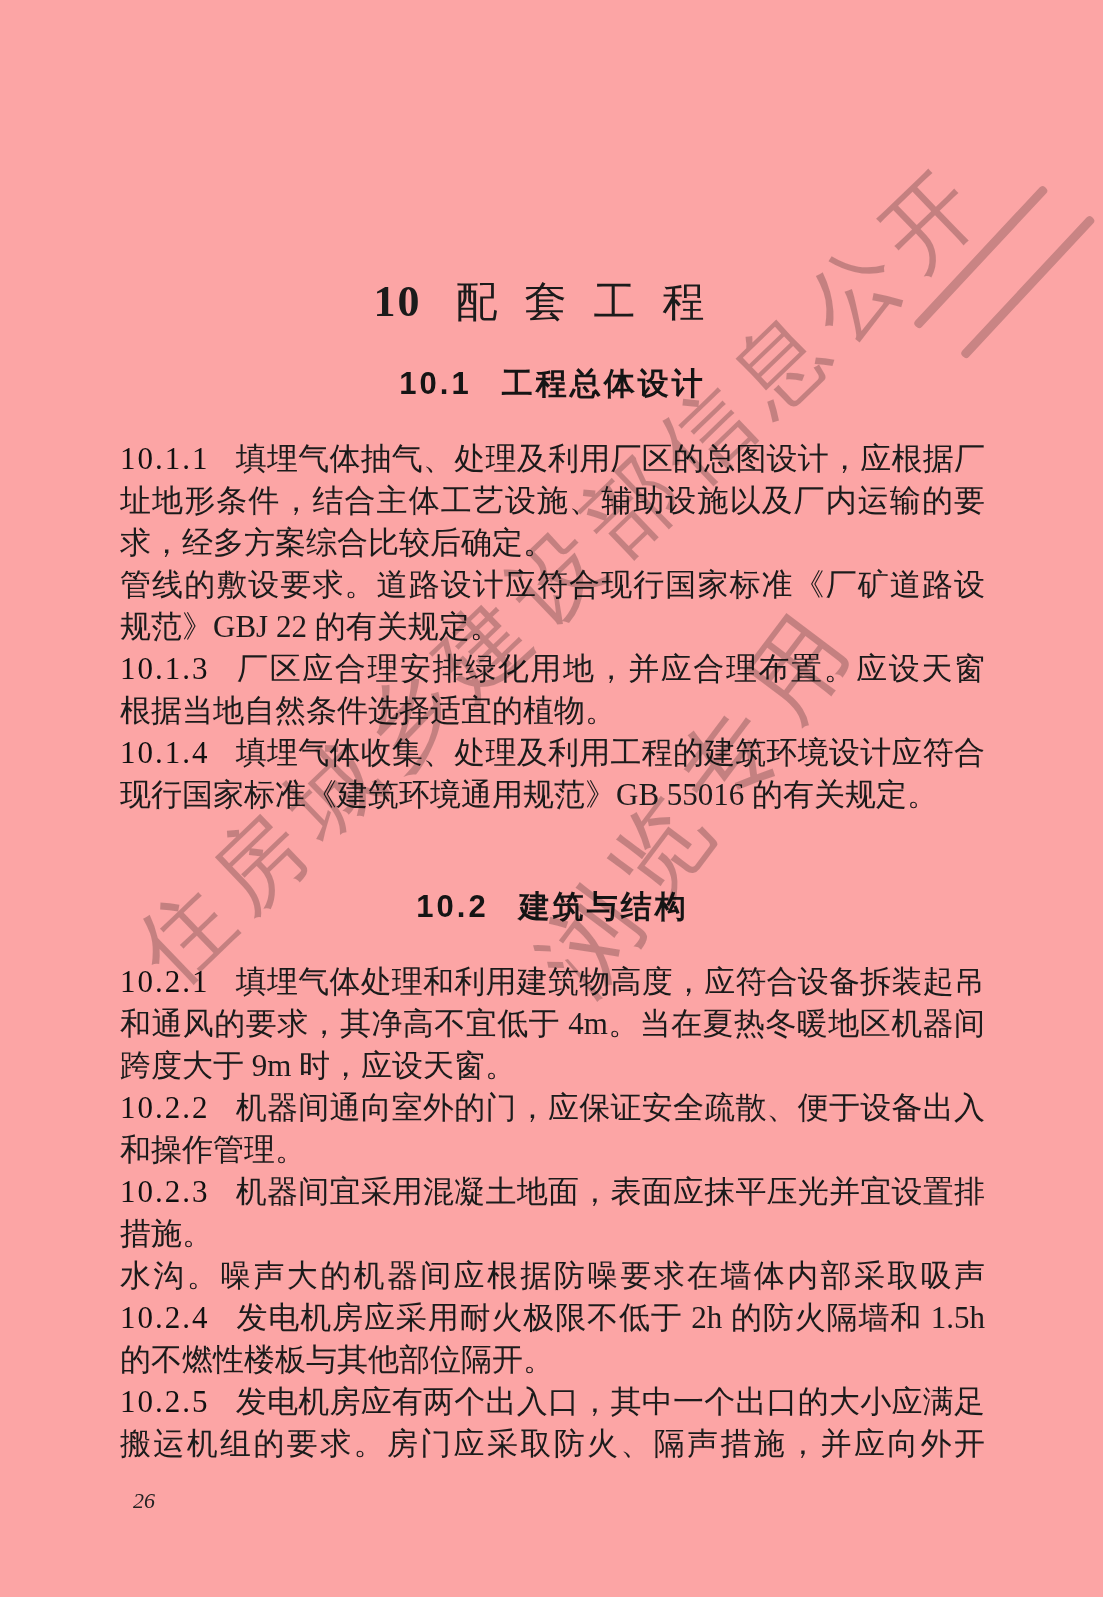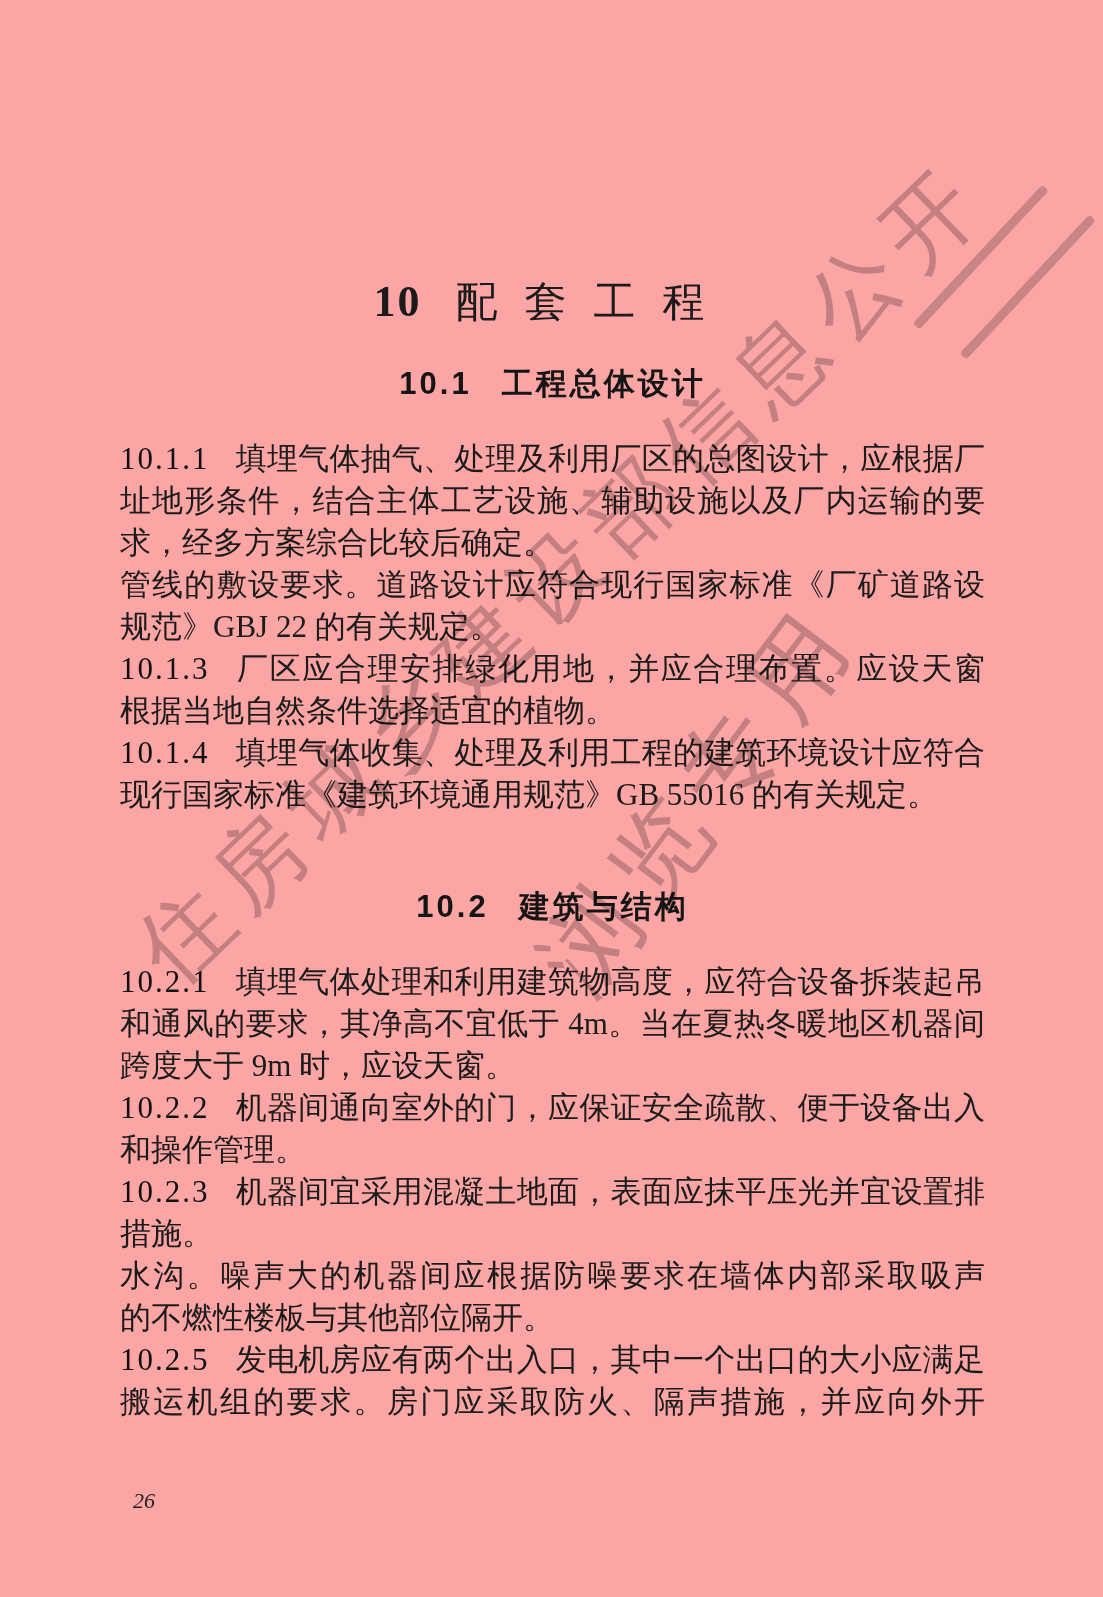--- a/index.html
+++ b/index.html
@@ -115,20 +115,21 @@
     <div class="line full"><span>和通风的要求，其净高不宜低于 4m。当在夏热冬暖地区机器间</span></div>
     <div class="line"><span>跨度大于 9m 时，应设天窗。</span></div>
 
     <div class="line full"><span class="pnum">10.2.2</span><span>机器间通向室外的门，应保证安全疏散、便于设备出入</span></div>
     <div class="line"><span>和操作管理。</span></div>
 
     <div class="line full"><span class="pnum">10.2.3</span><span>机器间宜采用混凝土地面，表面应抹平压光并宜设置排</span></div>
     <div class="line"><span>措施。</span></div>
     <div class="line full"><span>水沟。噪声大的机器间应根据防噪要求在墙体内部采取吸声</span></div>
 
+    <div class="line full"><span class="pnum">10.2.4</span><span>发电机房应采用耐火极限不低于 2h 的防火隔墙和 1.5h</span></div>
     <div class="line"><span>的不燃性楼板与其他部位隔开。</span></div>
 
     <div class="line full"><span class="pnum">10.2.5</span><span>发电机房应有两个出入口，其中一个出口的大小应满足</span></div>
     <div class="line full"><span>搬运机组的要求。房门应采取防火、隔声措施，并应向外开启。</span></div>
   </div>
 
   <div class="page-number">26</div>
 
   <div class="wm" id="wm-line1">住房城乡建设部信息公开</div>
   <div class="wm" id="wm-line2">浏览专用</div>

